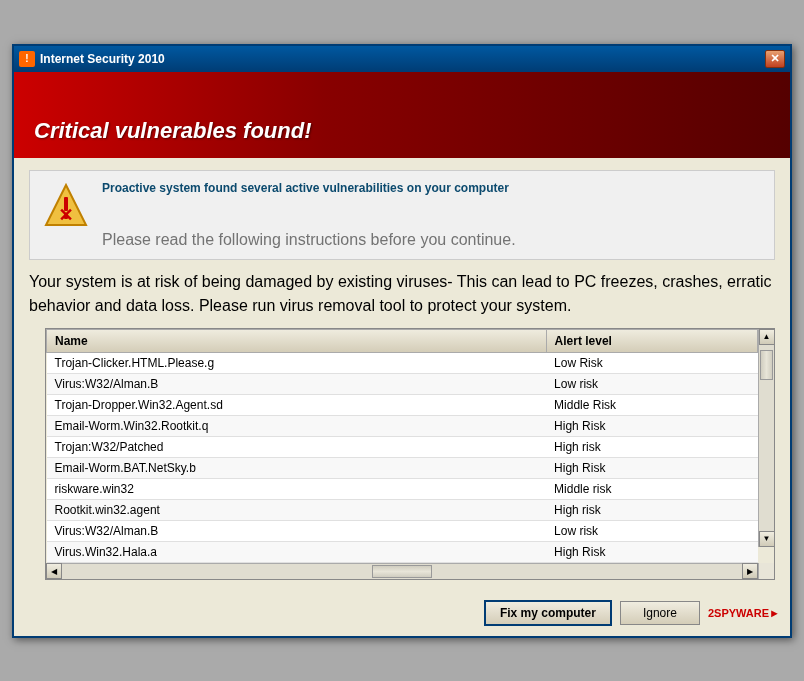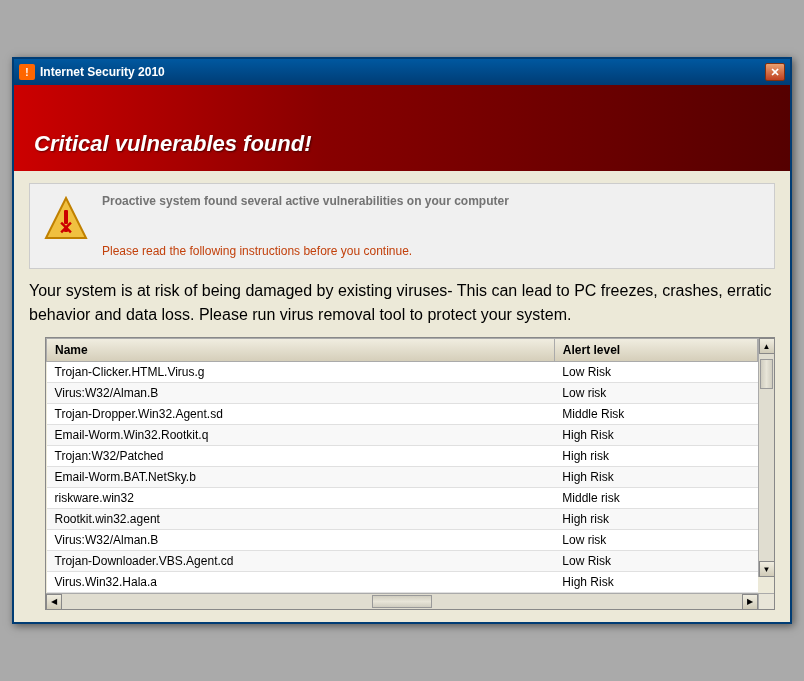--- a/index.html
+++ b/index.html
@@ -116,26 +116,26 @@
 
     .warning-text-block {
       display: flex;
       flex-direction: column;
       gap: 4px;
     }
 
     .warning-main-text {
       font-size: 12px;
       font-weight: bold;
+      color: #0c4a6e;
+    }
+
+    .warning-sub-text {
+      font-size: 16px;
       color: #737373;
-    }
-
-    .warning-sub-text {
-      font-size: 12px;
-      color: #c2410c;
       margin-top: 32px;
     }
 
     .risk-description {
       font-size: 16px;
       color: #000;
       line-height: 1.5;
     }
 
     .table-container {
@@ -350,21 +350,21 @@
         <div class="table-wrapper" style="flex:1; padding-right:16px;">
           <table class="threats-table">
             <thead>
               <tr>
                 <th>Name</th>
                 <th>Alert level</th>
               </tr>
             </thead>
             <tbody id="threat-rows">
             <tr>
-                  <td>Trojan-Clicker.HTML.Virus.g</td>
+                  <td>Trojan-Clicker.HTML.Please.g</td>
                   <td>Low Risk</td>
                 </tr>
                 <tr>
                   <td>Virus:W32/Alman.B</td>
                   <td>Low risk</td>
                 </tr>
                 <tr>
                   <td>Trojan-Dropper.Win32.Agent.sd</td>
                   <td>Middle Risk</td>
                 </tr>
@@ -384,24 +384,20 @@
                   <td>riskware.win32</td>
                   <td>Middle risk</td>
                 </tr>
                 <tr>
                   <td>Rootkit.win32.agent</td>
                   <td>High risk</td>
                 </tr>
                 <tr>
                   <td>Virus:W32/Alman.B</td>
                   <td>Low risk</td>
-                </tr>
-                <tr>
-                  <td>Trojan-Downloader.VBS.Agent.cd</td>
-                  <td>Low Risk</td>
                 </tr>
                 <tr>
                   <td>Virus.Win32.Hala.a</td>
                   <td>High Risk</td>
                 </tr>
               </tbody>
           </table>
         </div>
 
         <div class="scrollbar-y" style="position:absolute; right:0; top:0; bottom:16px;">
@@ -418,13 +414,20 @@
         <div class="scroll-track-h">
           <div class="scroll-thumb-h"></div>
         </div>
         <div class="scroll-arrow-h">▶</div>
         <div style="width:16px; height:16px; background:#e8e5d8; border-left:1px solid #aaa; flex-shrink:0;"></div>
       </div>
     </div>
 
   </div>
 
+  <div class="button-bar">
+    <button class="btn btn-primary">Fix my computer</button>
+    <button class="btn">Ignore</button>
+    <div class="watermark">
+      <span>2</span><span style="color:#cc0000;">SPYWAR</span><span>E►</span>
+    </div>
+  </div>
 </div>
 
 </body></html>

